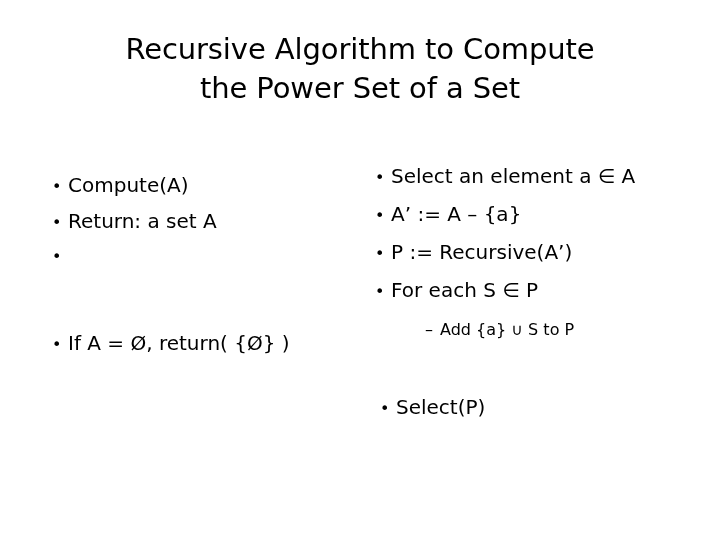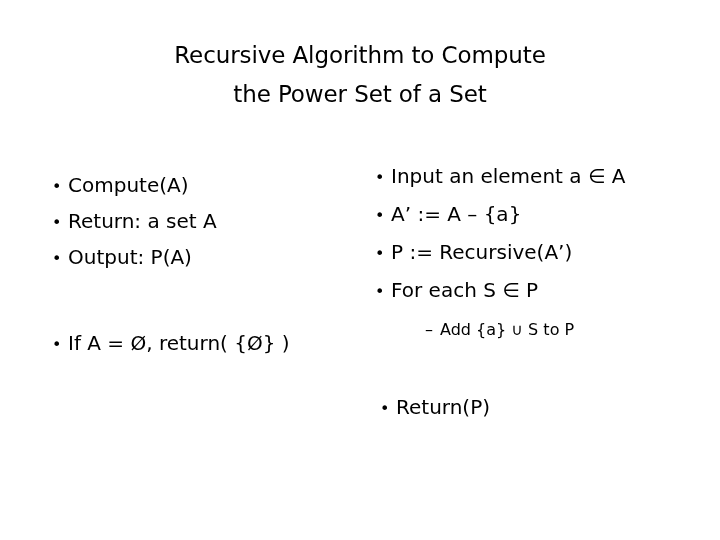--- a/index.html
+++ b/index.html
@@ -17,24 +17,24 @@
     width: 720px;
     height: 540px;
     background: #ffffff;
     overflow: hidden;
   }
 
   
   .slide-title {
     position: absolute;
     left: 50px;
-    top: 36px;
+    top: 30px;
     width: 620px;
     text-align: center;
-    font-size: 23px;
+    font-size: 29px;
     line-height: 39px;
     font-weight: 400;
     letter-spacing: -0.1px;
     color: #000000;
     white-space: pre-line;
   }
 
   
   .col {
     position: absolute;
@@ -110,35 +110,34 @@
       <span class="btext">Compute(A)</span>
     </div>
 
     <div class="bullet l2">
       <span class="marker">•</span>
       <span class="btext">Return: a set A</span>
     </div>
 
     <div class="bullet l3">
       <span class="marker">•</span>
-      <span class="btext">Output: P(A)</span>
     </div>
 
     <div class="bullet l4">
       <span class="marker">•</span>
       <span class="btext">If A = Ø, return( {Ø} )</span>
     </div>
 
   </div>
 
   <div class="col col-right">
 
     <div class="bullet r1">
       <span class="marker">•</span>
-      <span class="btext">Input an element a ∈ A</span>
+      <span class="btext">Select an element a ∈ A</span>
     </div>
 
     <div class="bullet r2">
       <span class="marker">•</span>
       <span class="btext">A’ := A – {a}</span>
     </div>
 
     <div class="bullet r3">
       <span class="marker">•</span>
       <span class="btext">P := Recursive(A’)</span>
@@ -149,18 +148,18 @@
       <span class="btext">For each S ∈ P</span>
     </div>
 
     <div class="bullet sub r5">
       <span class="marker">–</span>
       <span class="btext">Add {a} ∪ S to P</span>
     </div>
 
     <div class="bullet r6">
       <span class="marker">•</span>
-      <span class="btext">Return(P)</span>
+      <span class="btext">Select(P)</span>
     </div>
 
   </div>
 
 </div>
 
 </body></html>

